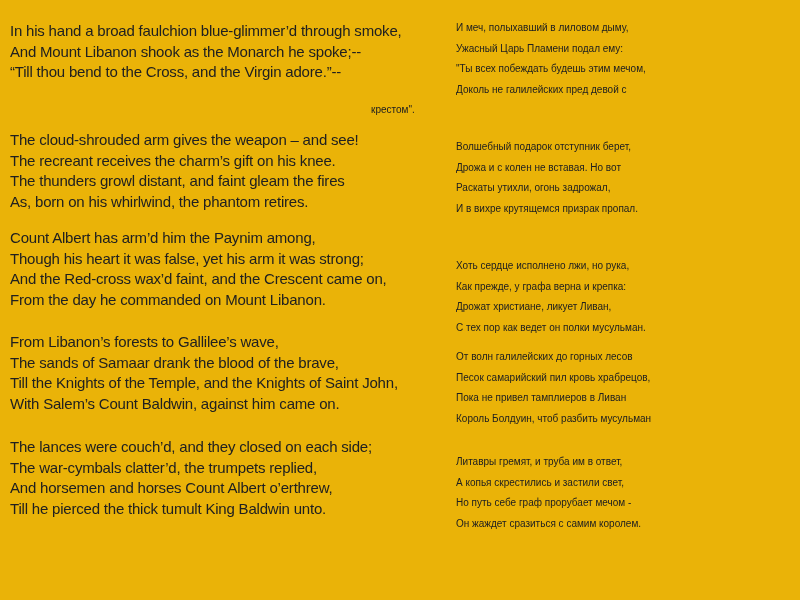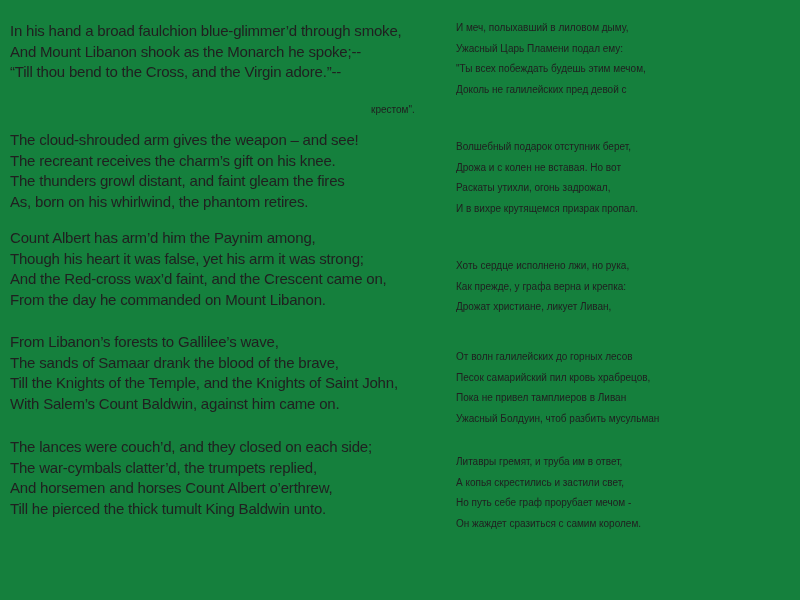--- a/index.html
+++ b/index.html
@@ -1,19 +1,19 @@
 <!DOCTYPE html>
 <html><head>
 <meta charset="utf-8">
 <style>
   html,body{margin:0;padding:0;background:#ffffff;}
   .slide{
     position:relative;
     width:800px;height:600px;
-    background:#15803d;
+    background:#eab308;
     overflow:hidden;
     font-family:"Liberation Sans", sans-serif;
     color:#202020;
   }
   .stanza{position:absolute;}
   .col-en .stanza{
     left:10px;
     font-size:15px;
     line-height:20.5px;
     letter-spacing:-0.2px;
@@ -74,26 +74,27 @@
     <div class="stanza" style="top:137px">
       <div class="line">Волшебный подарок отступник берет,</div>
       <div class="line">Дрожа и с колен не вставая. Но вот</div>
       <div class="line">Раскаты утихли, огонь задрожал,</div>
       <div class="line">И в вихре крутящемся призрак пропал.</div>
     </div>
     <div class="stanza" style="top:256px">
       <div class="line">Хоть сердце исполнено лжи, но рука,</div>
       <div class="line">Как прежде, у графа верна и крепка:</div>
       <div class="line">Дрожат христиане, ликует Ливан,</div>
+      <div class="line">С тех пор как ведет он полки мусульман.</div>
     </div>
     <div class="stanza" style="top:347px">
       <div class="line">От волн галилейских до горных лесов</div>
       <div class="line">Песок самарийский пил кровь храбрецов,</div>
       <div class="line">Пока не привел тамплиеров в Ливан</div>
-      <div class="line">Ужасный Болдуин, чтоб разбить мусульман</div>
+      <div class="line">Король Болдуин, чтоб разбить мусульман</div>
     </div>
     <div class="stanza" style="top:452px">
       <div class="line">Литавры гремят, и труба им в ответ,</div>
       <div class="line">А копья скрестились и застили свет,</div>
       <div class="line">Но путь себе граф прорубает мечом -</div>
       <div class="line">Он жаждет сразиться с самим королем.</div>
     </div>
   </section>
 
 </div>

